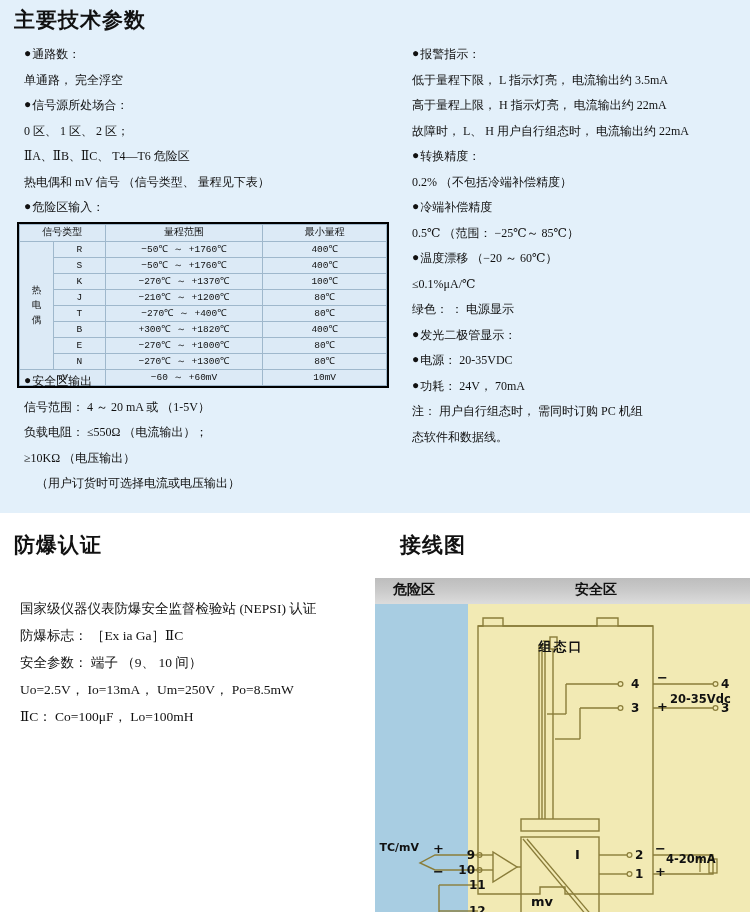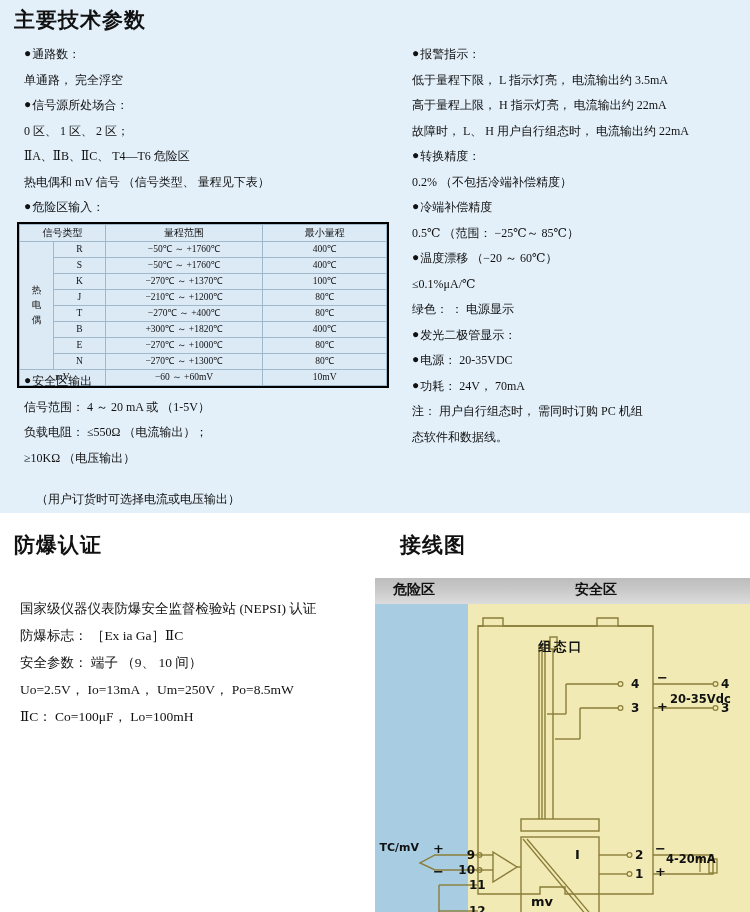--- a/index.html
+++ b/index.html
@@ -52,38 +52,38 @@
     line-height: 25.5px;
     white-space: nowrap;
   }
   .line.bullet::before {
     content: "\25CF";
     font-size: 12px;
     margin-right: 1px;
     position: relative;
     top: -1px;
   }
-  .line.indent { padding-left: 12px; margin-top: 16px; }
+  .line.indent { padding-left: 12px; }
 
   
   .spec-table-wrap {
     position: absolute;
     left: 17px; top: 222px;
     width: 372px;
     border: 2px solid #000;
     background: #dceaf6;
   }
   table.spec-table {
     width: 100%;
     border-collapse: collapse;
     background: #dceaf6;
   }
   table.spec-table td, table.spec-table th {
     border: 1px solid #9fb8cc;
-    font-family: Liberation Serif, serif;
+    font-family: Liberation Mono, monospace;
     font-size: 9.5px;
     color: #111;
     text-align: center;
     padding: 0;
     height: 15px;
     line-height: 15px;
     font-weight: normal;
   }
   table.spec-table th {
     font-size: 10px;

